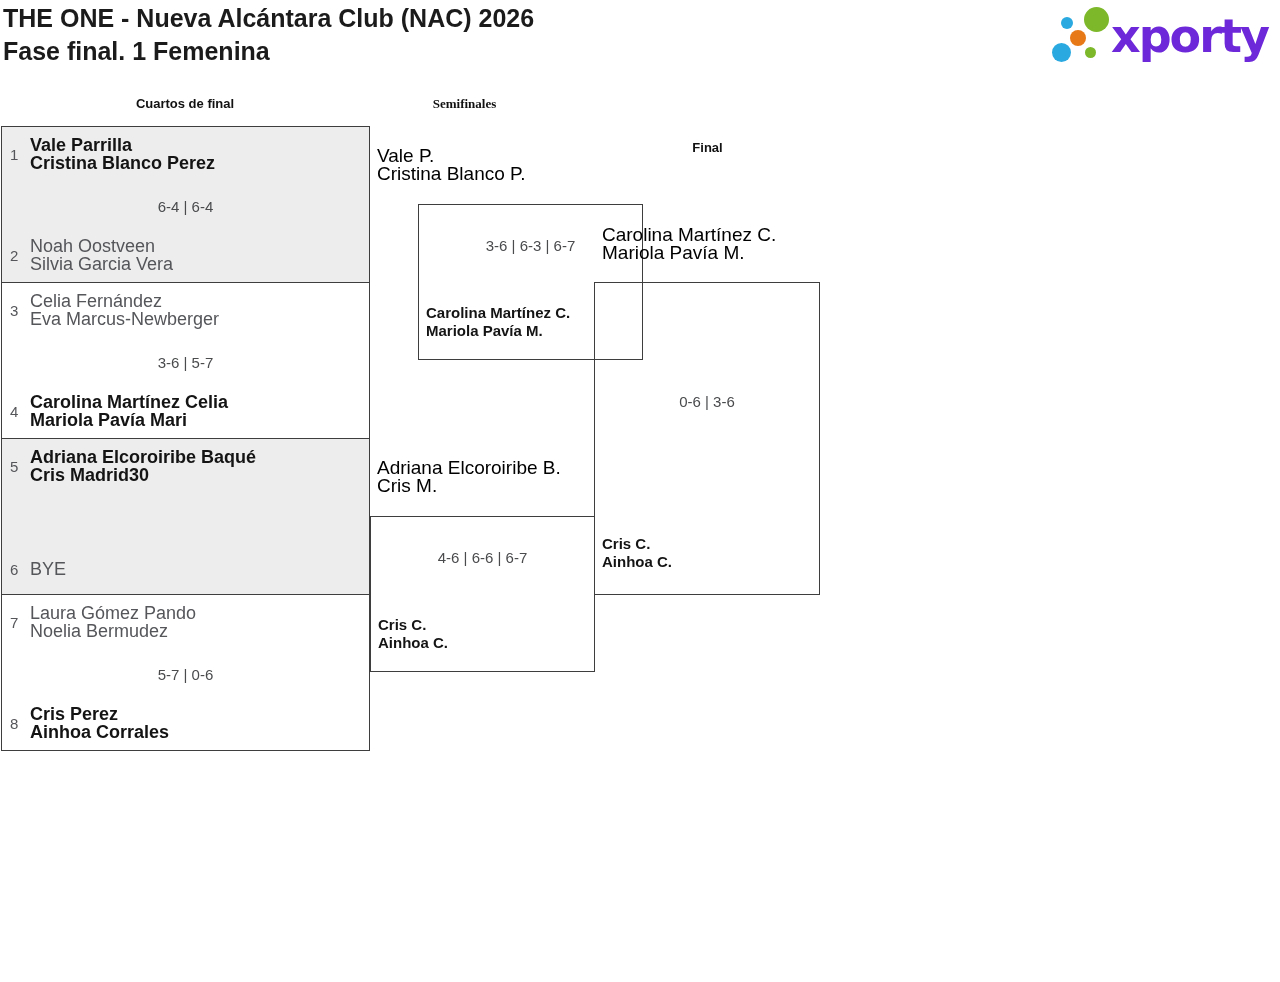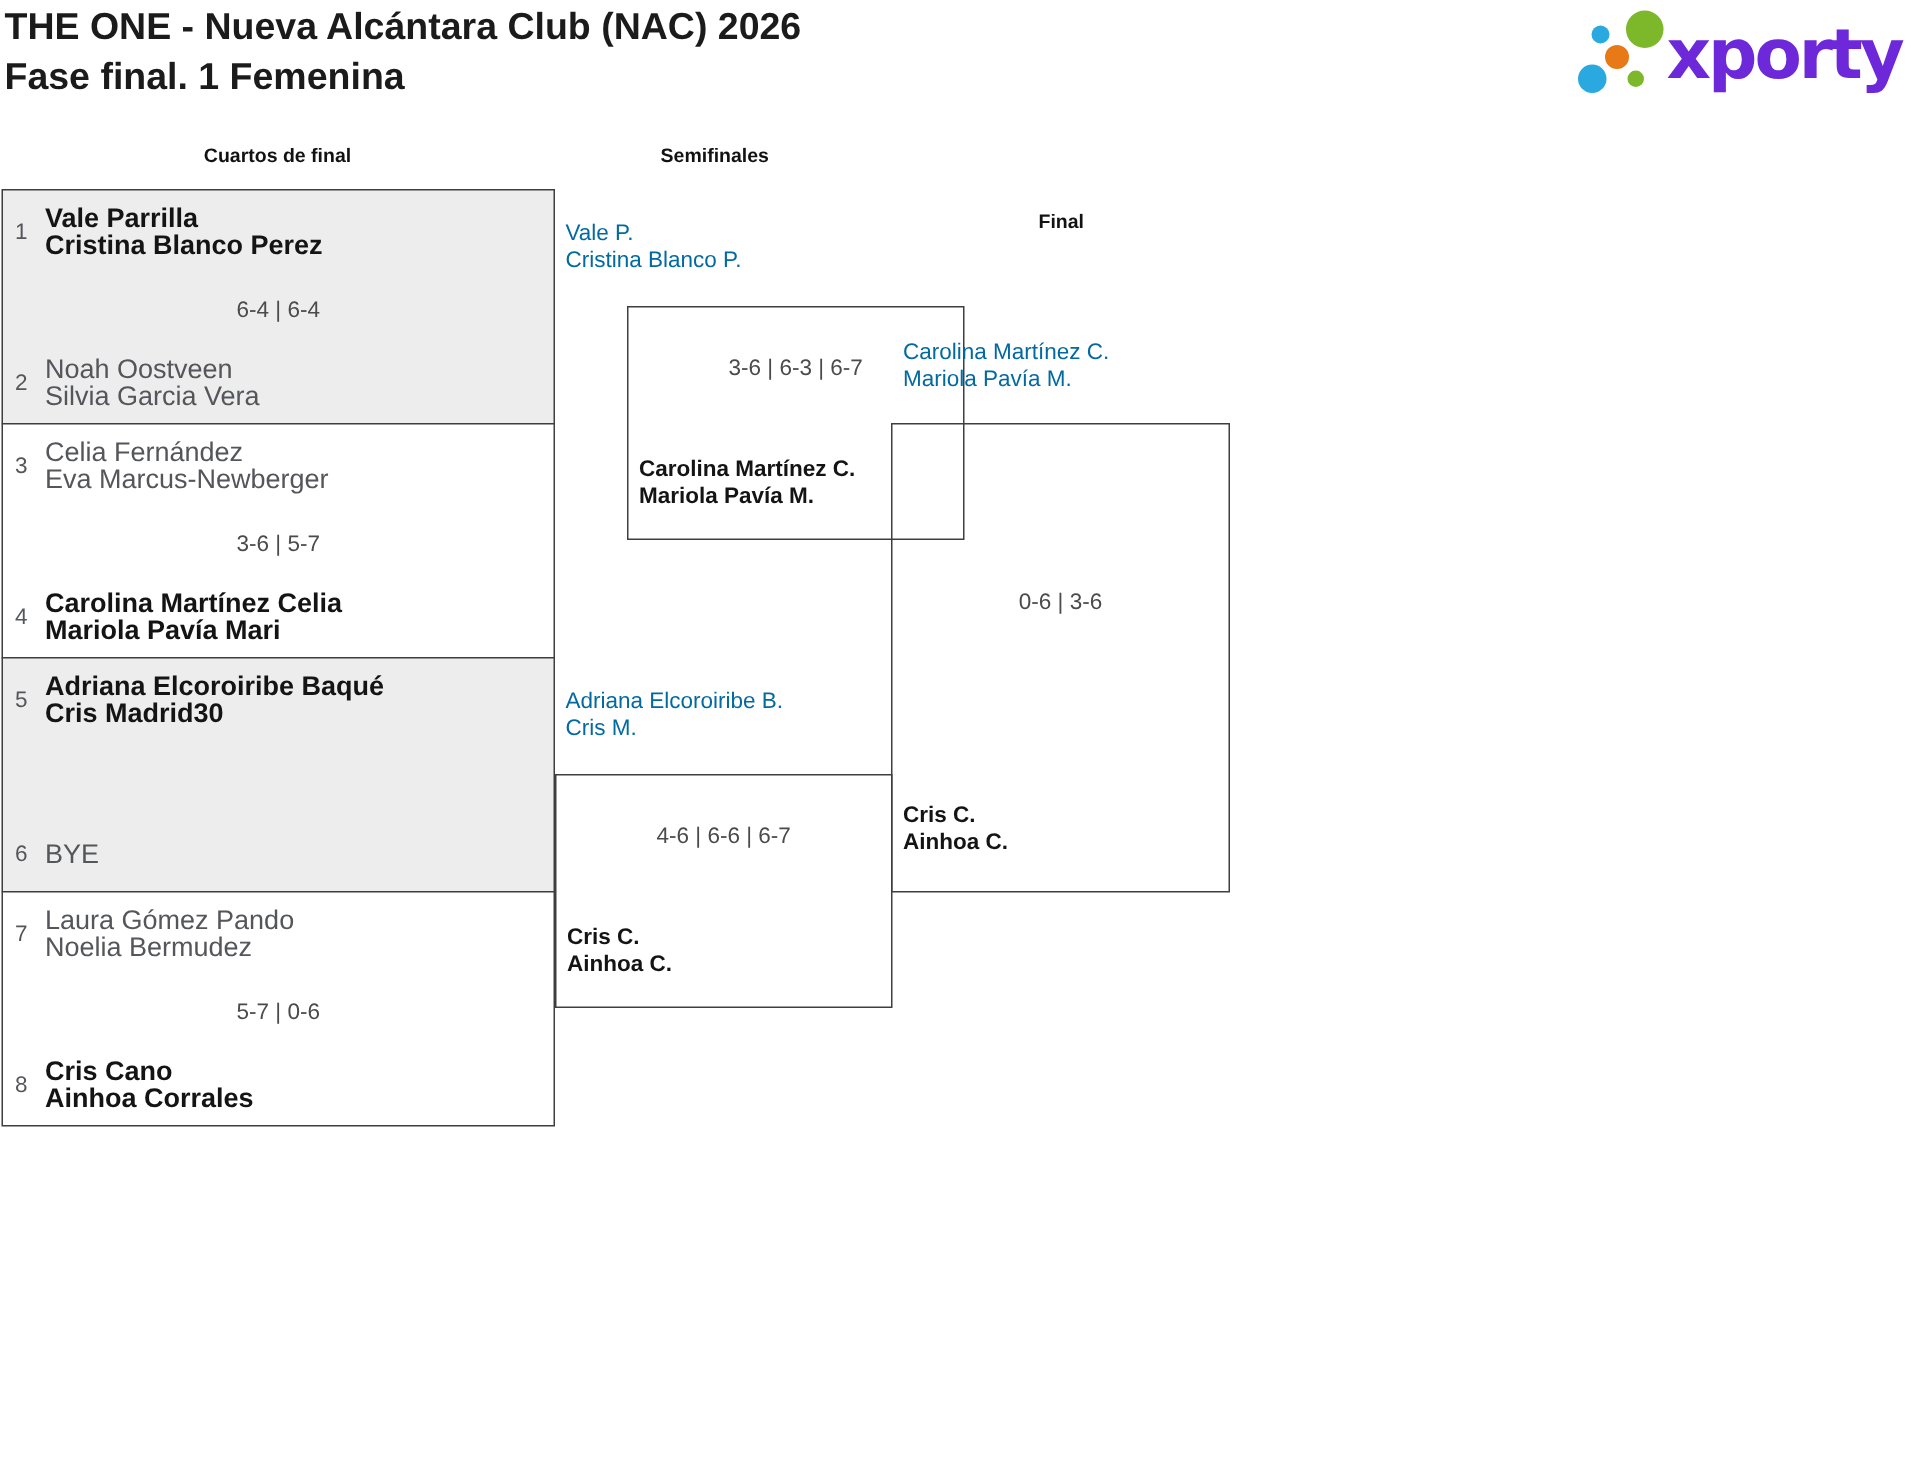--- a/index.html
+++ b/index.html
@@ -18,21 +18,21 @@
   .d-blue-sm{left:11px;top:13px;width:12px;height:12px;}
   .d-orange{left:20px;top:26px;width:16px;height:16px;}
   .d-blue-lg{left:2px;top:39px;width:19px;height:19px;}
   .d-green-sm{left:35px;top:43px;width:11px;height:11px;}
   .logo-text{position:absolute;left:61px;top:9px;font-family:"DejaVu Sans",sans-serif;font-weight:bold;
              font-size:46px;line-height:46px;letter-spacing:-2px;}
 
   
   .colhead{position:absolute;top:96px;height:22px;font-size:13px;font-weight:bold;color:#121212;text-align:center;}
   .ch-qf{left:0;width:370px;}
-  .ch-sf{left:364px;width:225px;}
+  .ch-sf{left:352px;width:225px;font-family:Liberation Serif, serif;}
   .ch-f{left:595px;width:225px;margin-top:44px;}
 
   
   .match{position:absolute;border:1px solid #3e3e3e;box-sizing:border-box;background:#ffffff;}
   .match.shaded{background:#ededed;}
   .qf{left:1px;width:369px;}
   .m-qf1{top:126px;height:157px;}
   .m-qf2{top:282px;height:157px;}
   .m-qf3{top:438px;height:157px;}
   .m-qf4{top:594px;height:157px;}
@@ -57,21 +57,21 @@
   .sf .score{top:32px;}
   .m-final .score{top:110px;}
 
   
   .wlabel{position:absolute;left:7px;font-size:15px;line-height:18px;color:#55565a;}
   .wlabel.winner{color:#141414;font-weight:bold;}
   .sf .wlabel{bottom:19px;}
   .m-final .wlabel{bottom:23px;}
 
   
-  .feeder{position:absolute;font-size:15px;line-height:18px;color:#0369a1;}
+  .feeder{position:absolute;font-size:19px;line-height:18px;color:#000000;}
   .f-sf1{left:377px;top:147px;}
   .f-sf2{left:377px;top:459px;}
   .f-final{left:602px;top:226px;}
 </style>
 </head>
 <body>
 
 <div class="page">
 
   <div class="title l1">THE ONE - Nueva Alcántara Club (NAC) 2026</div>
@@ -149,21 +149,21 @@
       <span class="seed">7</span>
       <div class="names">
         <div>Laura Gómez Pando</div>
         <div>Noelia Bermudez</div>
       </div>
     </div>
     <div class="score">5-7 | 0-6</div>
     <div class="trow bottom">
       <span class="seed">8</span>
       <div class="names winner">
-        <div>Cris Cano</div>
+        <div>Cris Perez</div>
         <div>Ainhoa Corrales</div>
       </div>
     </div>
   </div>
 
   <div class="feeder f-sf1">
     <div>Vale P.</div>
     <div>Cristina Blanco P.</div>
   </div>
 

